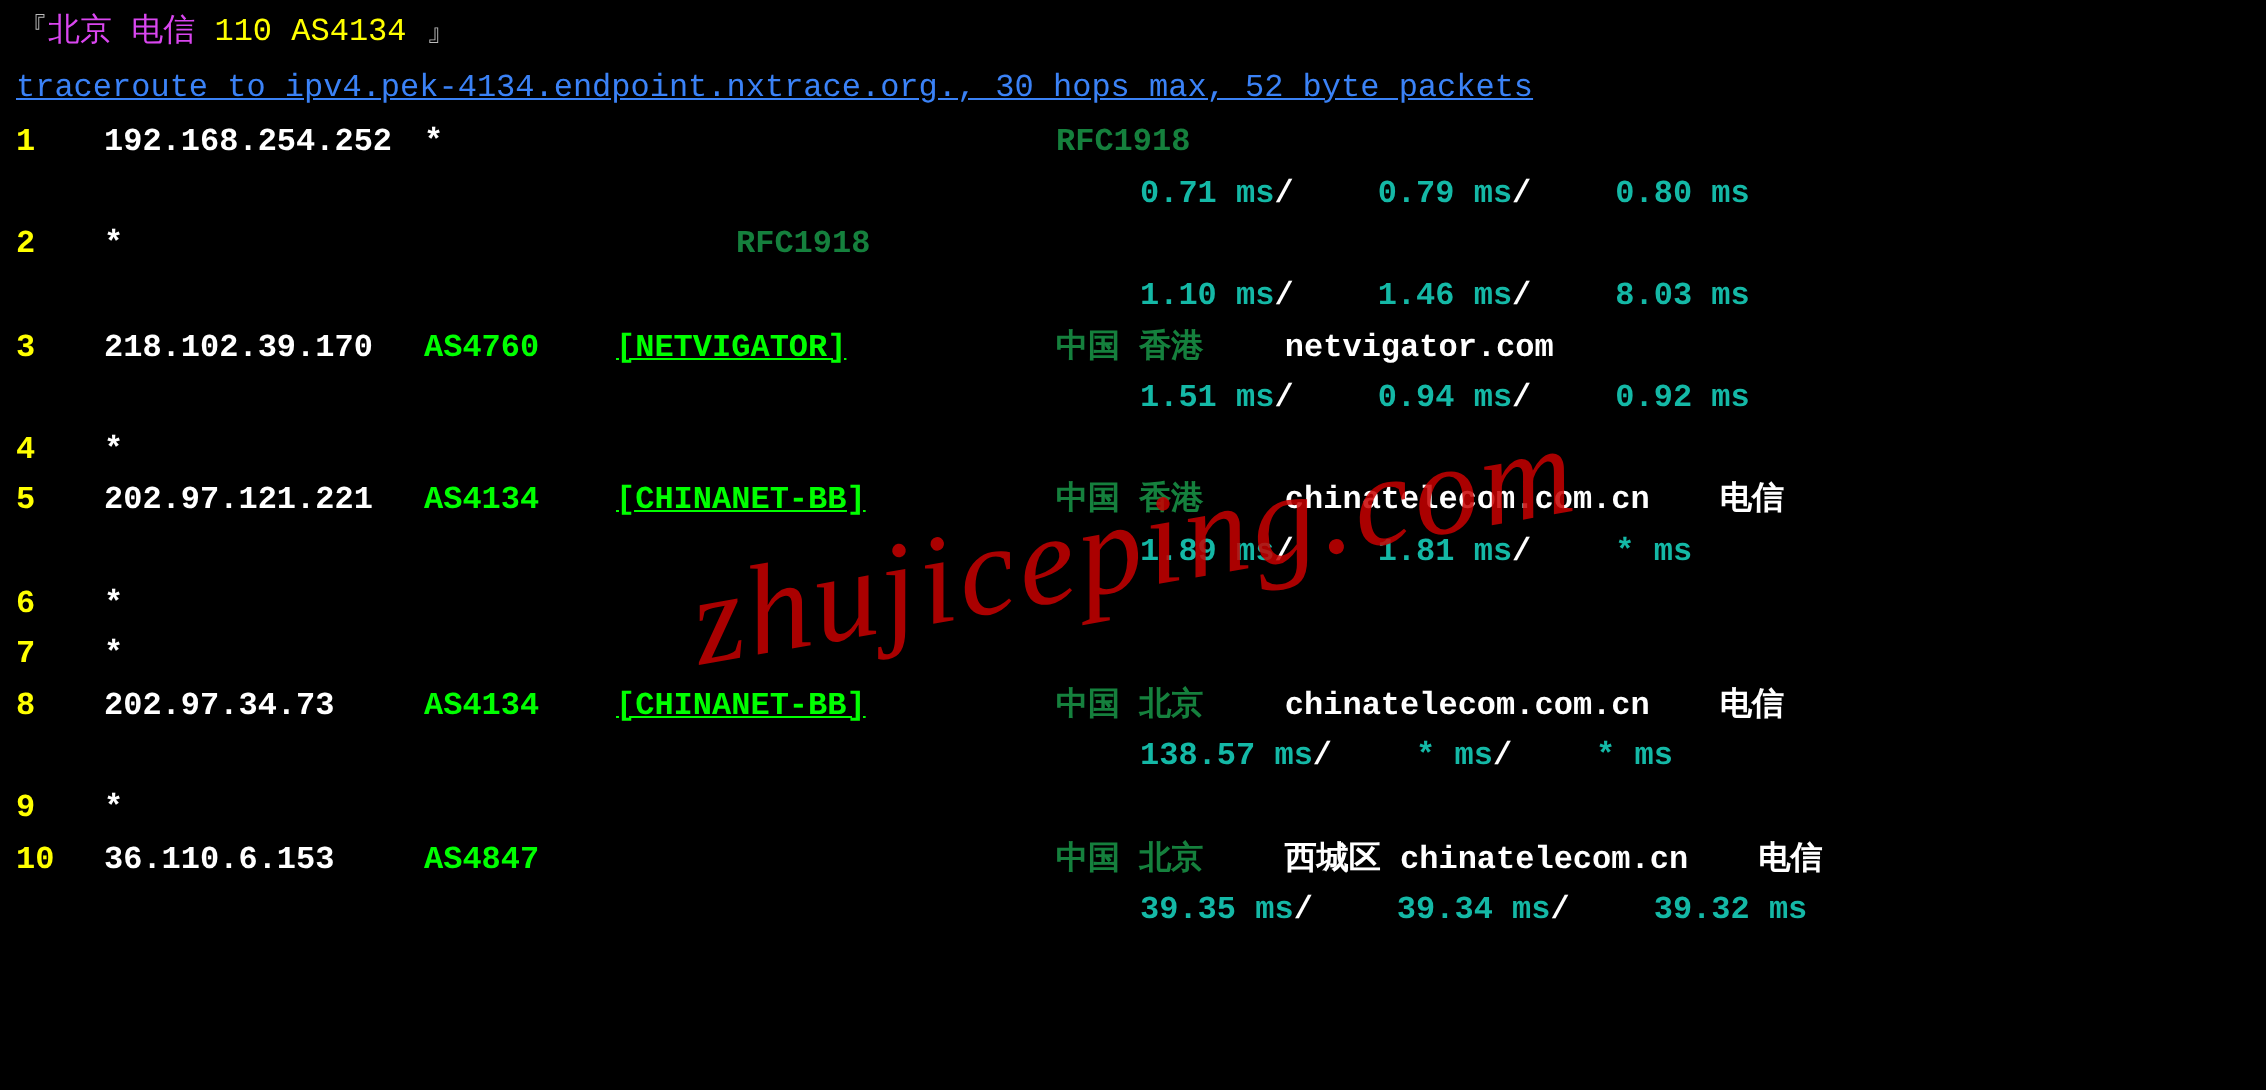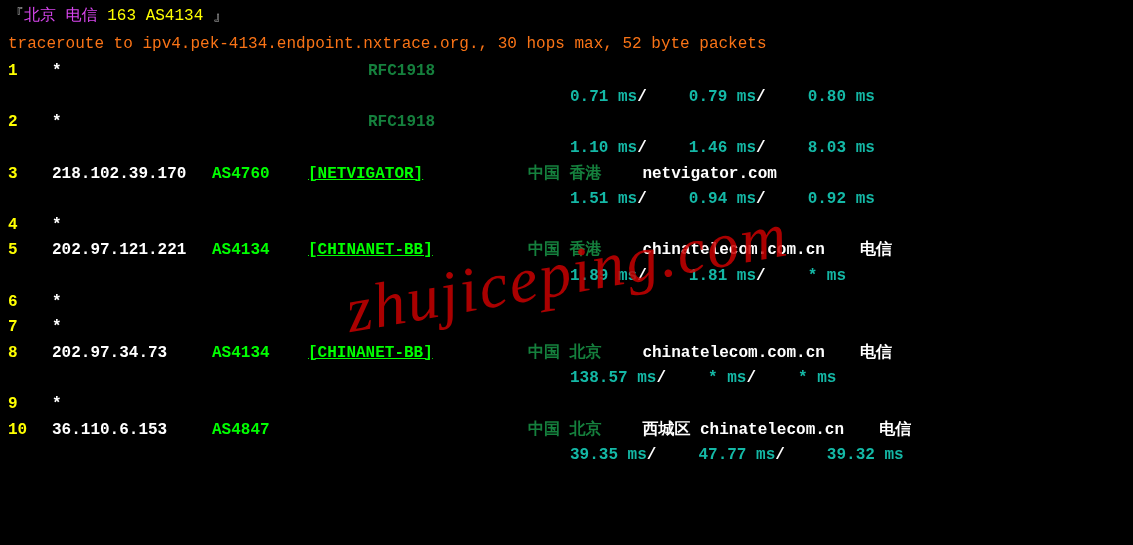--- a/index.html
+++ b/index.html
@@ -26,23 +26,24 @@
       margin-bottom: 2px;
     }
     .header-line .city {
       color: #d946ef;
       margin-top: 40px;
     }
     .header-line .hl {
       color: #ffff00;
     }
     .trace-cmd {
-      color: #f97316;
+      color: #3b82f6;
       font-weight: normal;
       margin-bottom: 2px;
+      text-decoration: underline;
     }
     .hops {
       display: block;
     }
     .hop {
       position: relative;
     }
     .row {
       display: flex;
       align-items: baseline;
@@ -82,28 +83,28 @@
       font-weight: normal;
       pointer-events: none;
       white-space: nowrap;
       letter-spacing: 2px;
     }
   </style>
 </head>
 <body>
 
 <div class="header-line">
-  <span>『</span><span class="city">北京</span> <span class="city">电信</span> <span class="hl">163</span> <span class="hl">AS4134</span> <span>』</span>
+  <span>『</span><span class="city">北京</span> <span class="city">电信</span> <span class="hl">110</span> <span class="hl">AS4134</span> <span>』</span>
 </div>
 
 <div class="trace-cmd">traceroute to ipv4.pek-4134.endpoint.nxtrace.org., 30 hops max, 52 byte packets</div>
 
 <div class="hops" id="hops-container">
     <div class="hop">
-      <div class="row"><span class="col-num">1</span><span style="display: inline-block; width: 316px;">*</span><span><span class="col-loc">RFC1918</span></span></div>
+      <div class="row"><span class="col-num">1</span><span class="col-ip" style="display: inline-block; width: 160px;">192.168.254.252</span><span style="display: inline-block; width: 316px;">*</span><span><span class="col-loc">RFC1918</span></span></div>
       <div class="lat-line">
         <span class="lat">0.71 ms</span>
         <span class="sep"> / </span>
         <span class="lat">0.79 ms</span>
         <span class="sep"> / </span>
         <span class="lat">0.80 ms</span>
       </div>
     </div>
     <div class="hop">
       <div class="row"><span class="col-num">2</span><span style="display: inline-block; width: 316px;">*</span><span><span class="col-loc">RFC1918</span></span></div>
@@ -155,20 +156,20 @@
       </div>
     </div>
     <div class="hop">
       <div class="row star-only"><span class="col-num">9</span><span class="star">*</span></div>
     </div>
     <div class="hop">
       <div class="row"><span class="col-num">10</span><span class="col-ip" style="display: inline-block; width: 160px;">36.110.6.153</span><span class="col-asn" style="display: inline-block; width: 96px;">AS4847</span><span class="col-net" style="display: inline-block; width: 220px;"></span><span><span class="col-loc">中国 北京</span><span class="col-org">   西城区 chinatelecom.cn</span><span class="col-isp">  电信</span></span></div>
       <div class="lat-line">
         <span class="lat">39.35 ms</span>
         <span class="sep"> / </span>
-        <span class="lat">47.77 ms</span>
+        <span class="lat">39.34 ms</span>
         <span class="sep"> / </span>
         <span class="lat">39.32 ms</span>
       </div>
     </div>
   </div>
 
 <div class="watermark">zhujiceping.com</div>
 
 </body></html>

